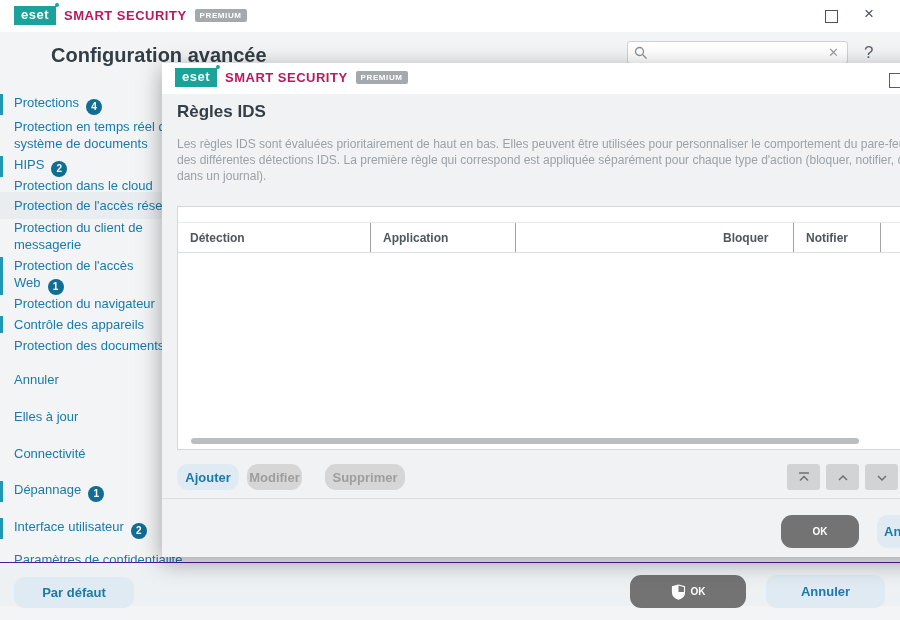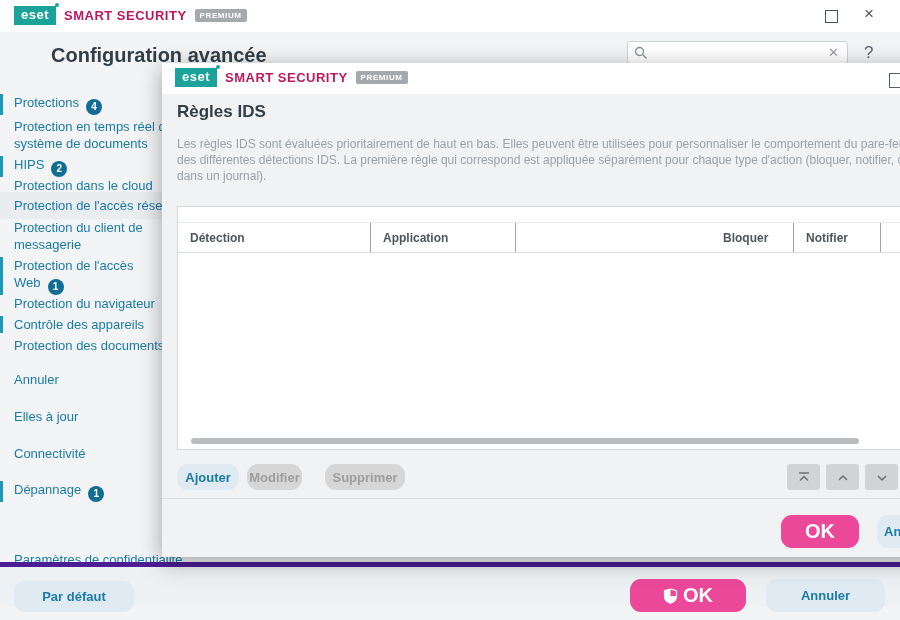--- a/index.html
+++ b/index.html
@@ -37,25 +37,25 @@
           line-height:17px; white-space:nowrap; overflow:hidden; }
   .nav-item.accent::before { content:""; position:absolute; left:0; top:0; bottom:0; width:3px; background:#1e98b4; }
   .nav-item.selected { background:#e9edf0; padding-top:5px; padding-bottom:5px; }
   .nav-badge { display:inline-flex; align-items:center; justify-content:center; margin-left:7px;
           width:16px; height:16px; border-radius:50%; background:#116d93; color:#fff; font-size:10px;
           font-weight:bold; vertical-align:-3px; }
   .nav-badge:empty { display:none; }
 
   
   .bottombar { position:absolute; left:0; top:562px; width:900px; height:44px; background:#eef1f4;
-          border-top:5px solid #4c1d95; }
+          border-top:1px solid #4c1d95; }
   .btn { display:flex; align-items:center; justify-content:center; border-radius:11px; font-size:13px;
           font-weight:700; }
   .btn-secondary { background:#dfeaf2; color:#1b7aa8; }
-  .btn-primary { background:#ec4899; color:#fff; font-size:20px; }
+  .btn-primary { background:#737373; color:#fff; font-size:10px; }
   .btn-disabled { background:#d6d6d6; color:#9e9e9e; }
   .btn-default { position:absolute; left:14px; top:14px; width:120px; height:31px; }
   .btn-main-ok { position:absolute; left:630px; top:12px; width:116px; height:33px; gap:5px; }
   .btn-main-cancel { position:absolute; left:766px; top:12px; width:119px; height:33px; }
 
   
   .dialog { position:absolute; left:162px; top:63px; width:768px; height:494px; background:#f0f2f4;
           box-shadow:0 5px 22px rgba(0,0,0,0.35); }
   .dialog-titlebar { position:absolute; left:0; top:0; width:100%; height:31px; background:#fff; }
   .dialog-titlebar .brand { position:absolute; left:13px; top:5px; }
@@ -160,20 +160,23 @@
     </div>
     <div class="nav-item" style="top:322px">
       <span>Elles à jour</span>
     </div>
     <div class="nav-item" style="top:359px">
       <span>Connectivité</span>
     </div>
     <div class="nav-item accent" style="top:395px">
       <span>Dépannage</span><span class="nav-badge">1</span>
     </div>
+    <div class="nav-item accent" style="top:432px">
+      <span>Interface utilisateur</span><span class="nav-badge">2</span>
+    </div>
     <div class="nav-item" style="top:465px">
       <span>Paramètres de confidentialité</span>
     </div>
   </div>
 
   <div class="bottombar">
     <div class="btn btn-secondary btn-default">Par défaut</div>
     <div class="btn btn-primary btn-main-ok">
       <svg width="15" height="16" viewBox="0 0 15 16">
         <path d="M7.5 1 L13.5 2.6 V8 C13.5 11.8 10.8 14.2 7.5 15.2 C4.2 14.2 1.5 11.8 1.5 8 V2.6 Z" fill="none" stroke="#fff" stroke-width="1.2"></path>

